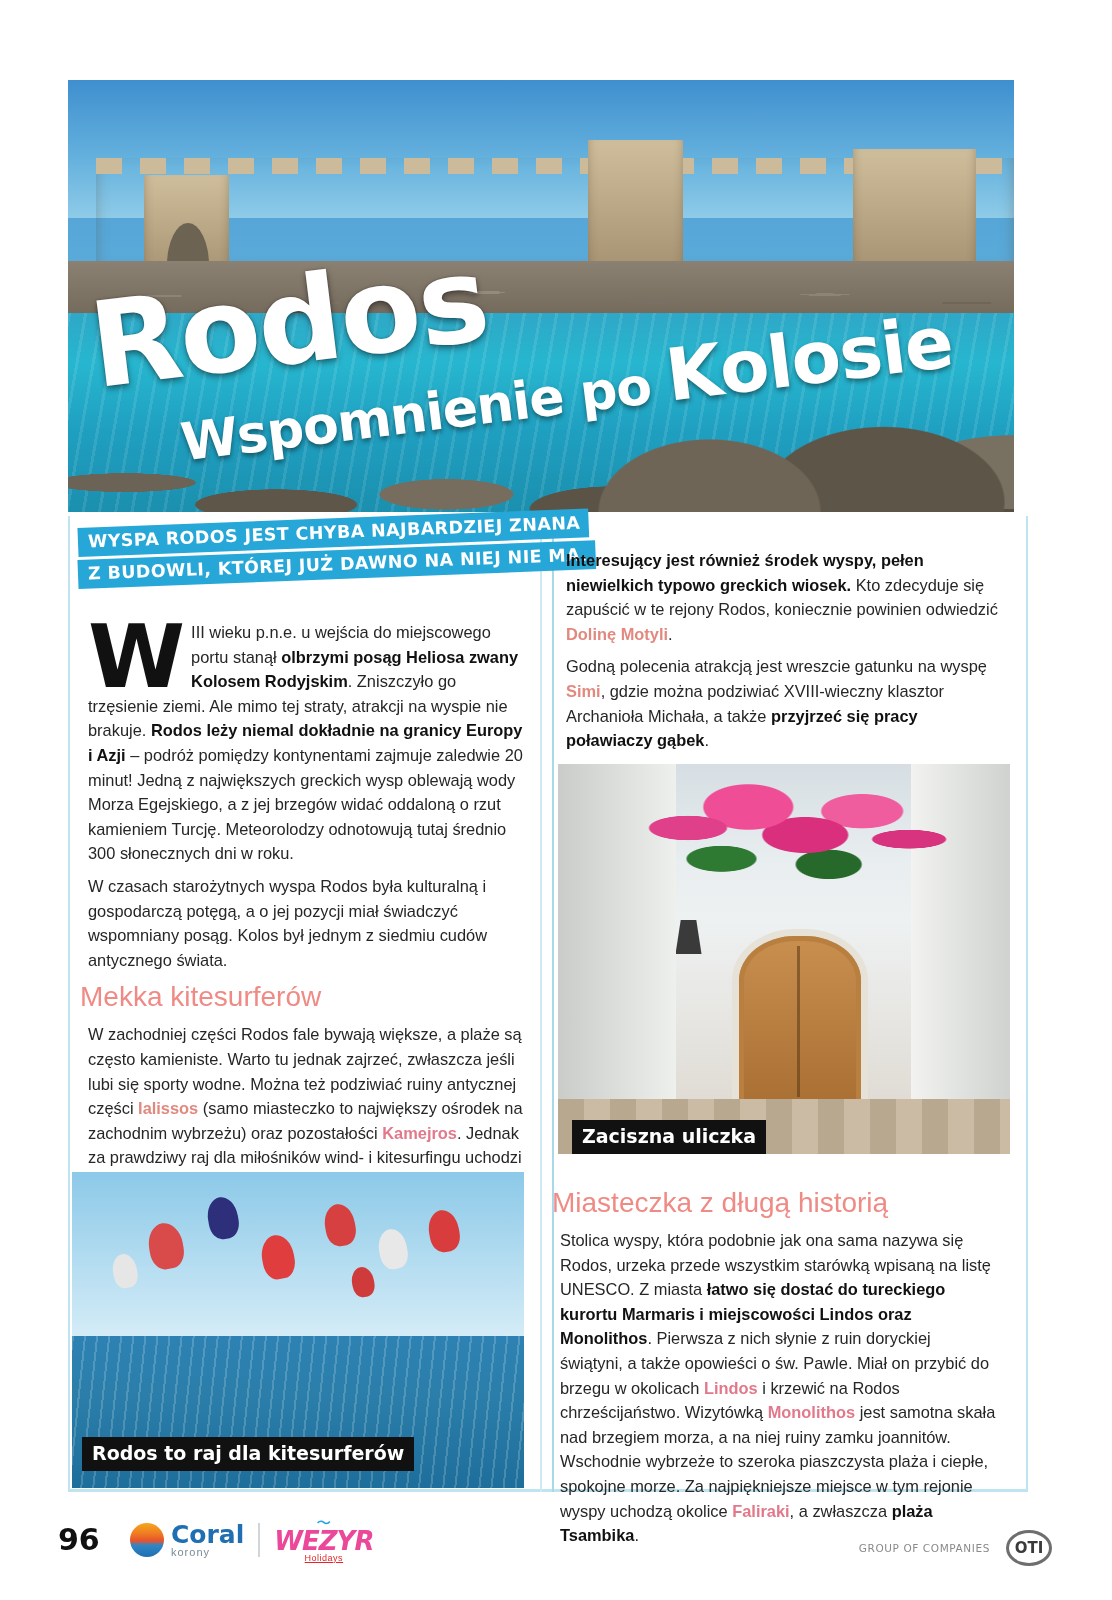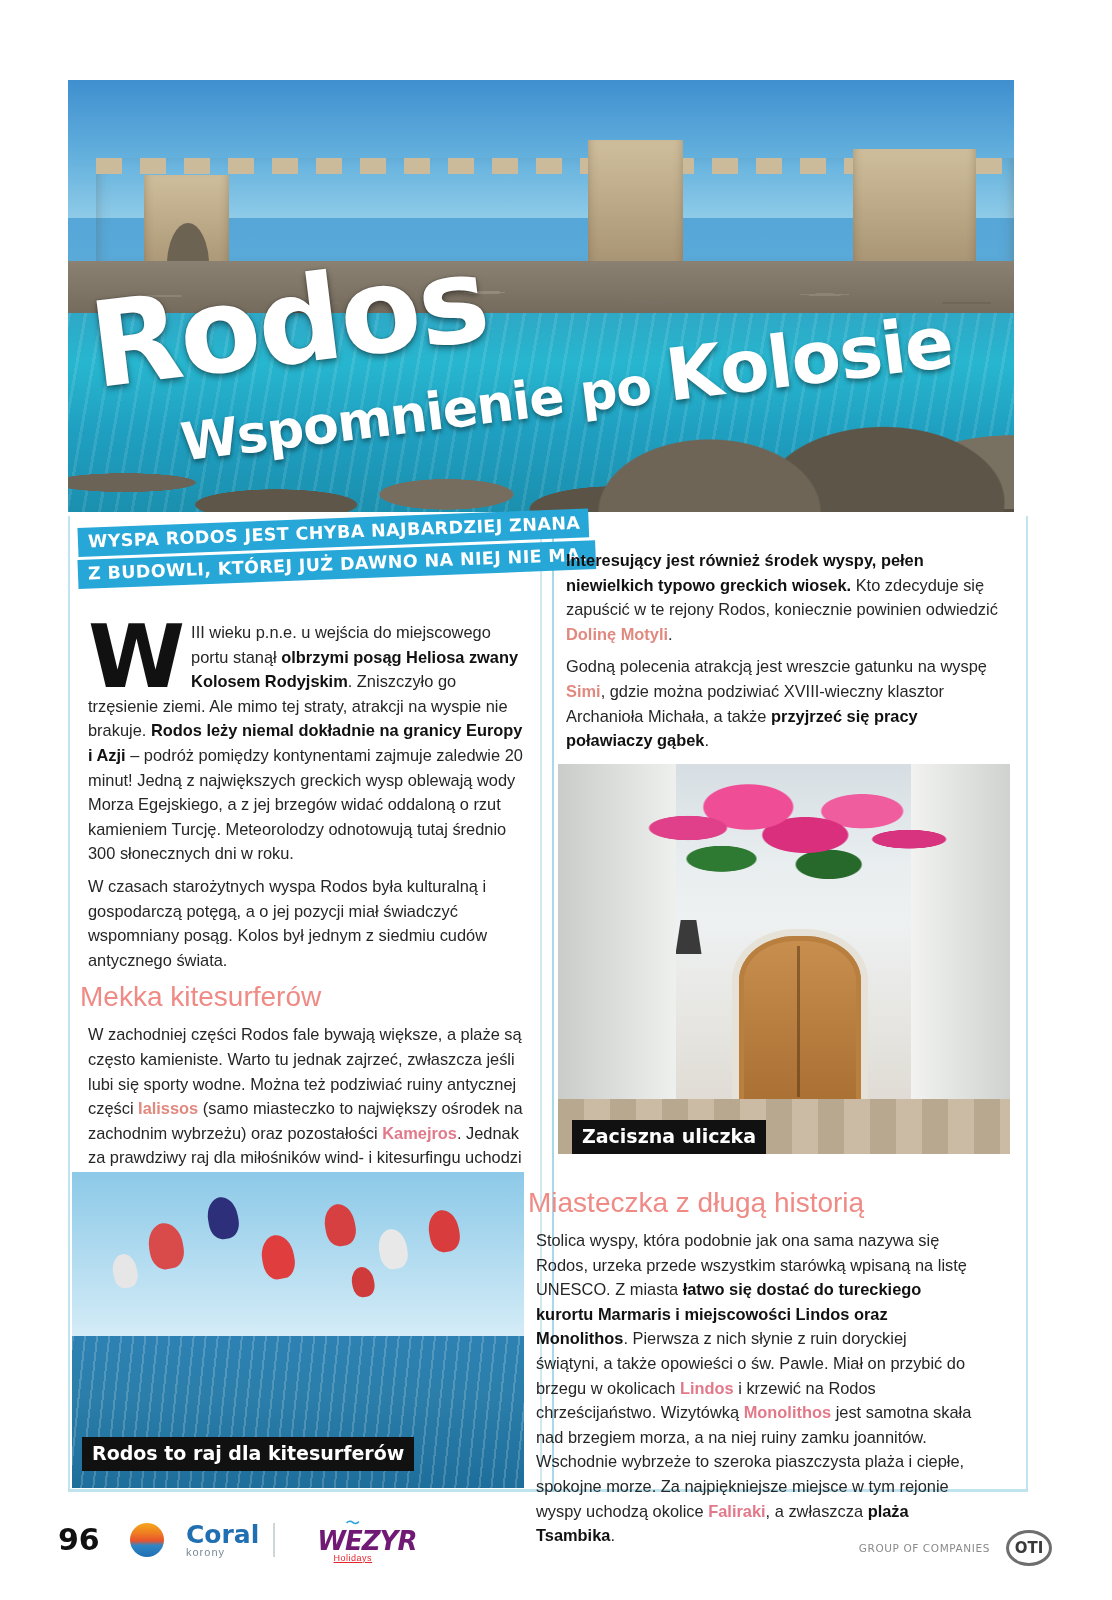--- a/index.html
+++ b/index.html
@@ -130,21 +130,21 @@
   .lead span.l2{margin-top:3px;}
 
   
   .col{
     position:absolute;
     font-size:16.4px;line-height:24.6px;color:#262626;
     text-align:left;
   }
   .colL{left:80px;top:612px;width:452px;}
   .colR{left:558px;top:540px;width:452px;}
-  .colR2{left:528px;top:1186px;width:452px;}
+  .colR2{left:552px;top:1186px;width:452px;}
 
   .col p{margin:8px;}
   .col b{font-weight:bold;color:#111;}
   .hl{color:#e2897f;font-weight:bold;}
   .hl2{color:#e2798a;font-weight:bold;}
 
   .dropcap{
     float:left;font-size:88px;line-height:70px;font-weight:bold;
     color:#111;margin:2px 6px 0 0;font-family:"DejaVu Sans", sans-serif;
   }
@@ -216,31 +216,31 @@
   .capAlley{left:572px;top:1120px;}
   .capKite{left:82px;top:1437px;}
 
   
   .pageno{
     position:absolute;left:58px;top:1522px;
     font-size:30px;font-weight:bold;color:#111;
     font-family:"DejaVu Sans", sans-serif;
   }
   .logos{position:absolute;left:130px;top:1518px;height:44px;display:flex;align-items:center;gap:14px;}
-  .coral{display:flex;align-items:center;gap:22px;}
+  .coral{display:flex;align-items:center;gap:7px;}
   .coral .orb{
     width:34px;height:34px;border-radius:50%;
     background:linear-gradient(180deg,#f4a81d 0%,#ef7d22 30%,#e8532b 52%,#2f86c5 66%,#1f6fb2 100%);
   }
   .coral .ctext{line-height:1;}
   .coral .c1{font-size:25px;font-weight:bold;color:#1f6fb2;font-family:"DejaVu Sans",sans-serif;}
   .coral .c2{font-size:11px;color:#7a8b96;letter-spacing:1px;}
   .divbar{width:2px;height:34px;background:#cfd6da;}
   .wezyr{line-height:1;text-align:center;}
-  .wezyr .w1{font-size:26px;font-weight:bold;color:#701a75;font-style:italic;font-family:"DejaVu Sans",sans-serif;letter-spacing:-1px;margin-left:28px;}
+  .wezyr .w1{font-size:26px;font-weight:bold;color:#ec4899;font-style:italic;font-family:"DejaVu Sans",sans-serif;letter-spacing:-1px;}
   .wezyr .w2{font-size:9px;color:#e4262c;letter-spacing:.5px;text-decoration:underline;}
   .wezyr .wave{font-size:15px;color:#29a3dd;line-height:10px;}
 
   .oti{position:absolute;right:60px;top:1530px;display:flex;align-items:center;gap:16px;}
   .oti .otitext{font-size:10.5px;color:#8a8a8a;letter-spacing:.6px;font-family:"DejaVu Sans",sans-serif;}
   .oti .otibadge{
     width:40px;height:30px;border:3px solid #6e6e6e;border-radius:50%;
     display:flex;align-items:center;justify-content:center;
     font-size:15px;font-weight:bold;color:#3a3a3a;font-family:"DejaVu Sans",sans-serif;
   }

